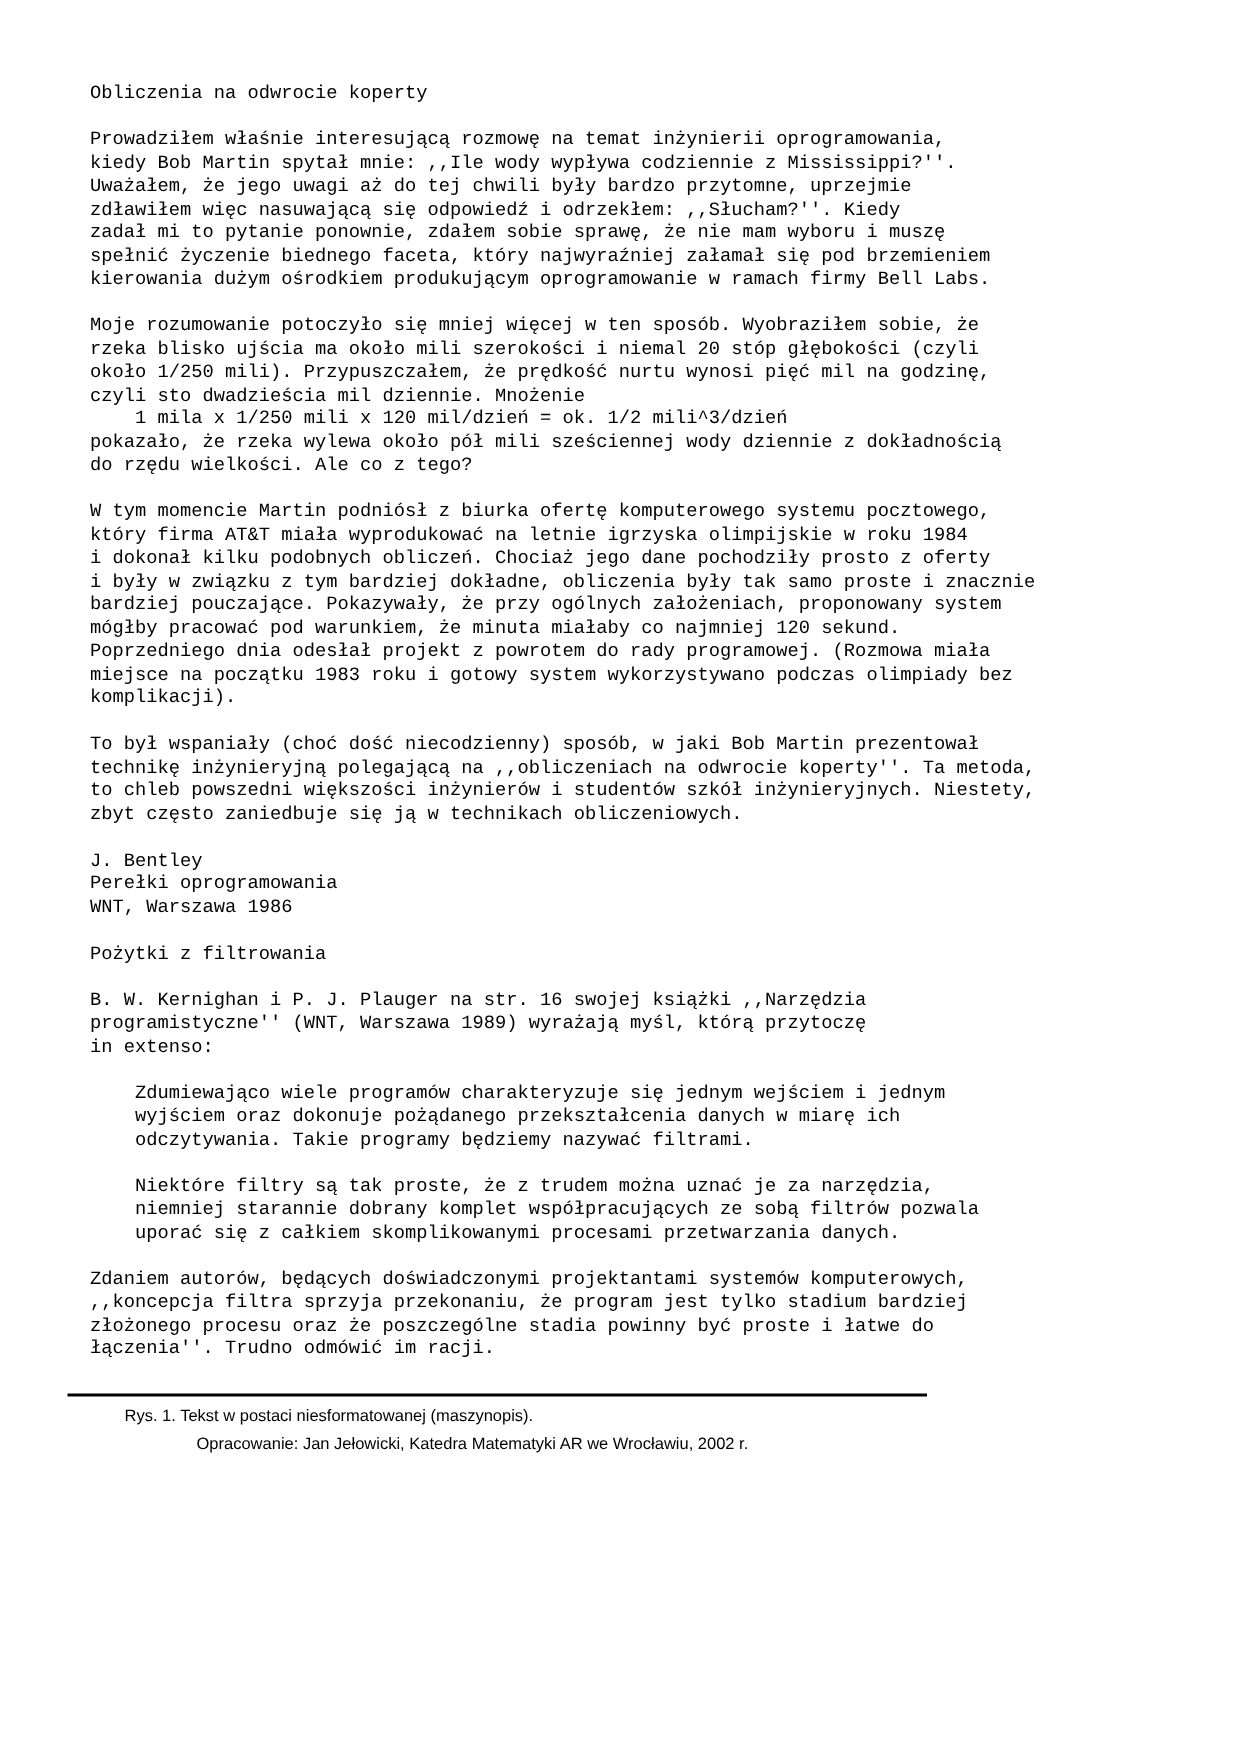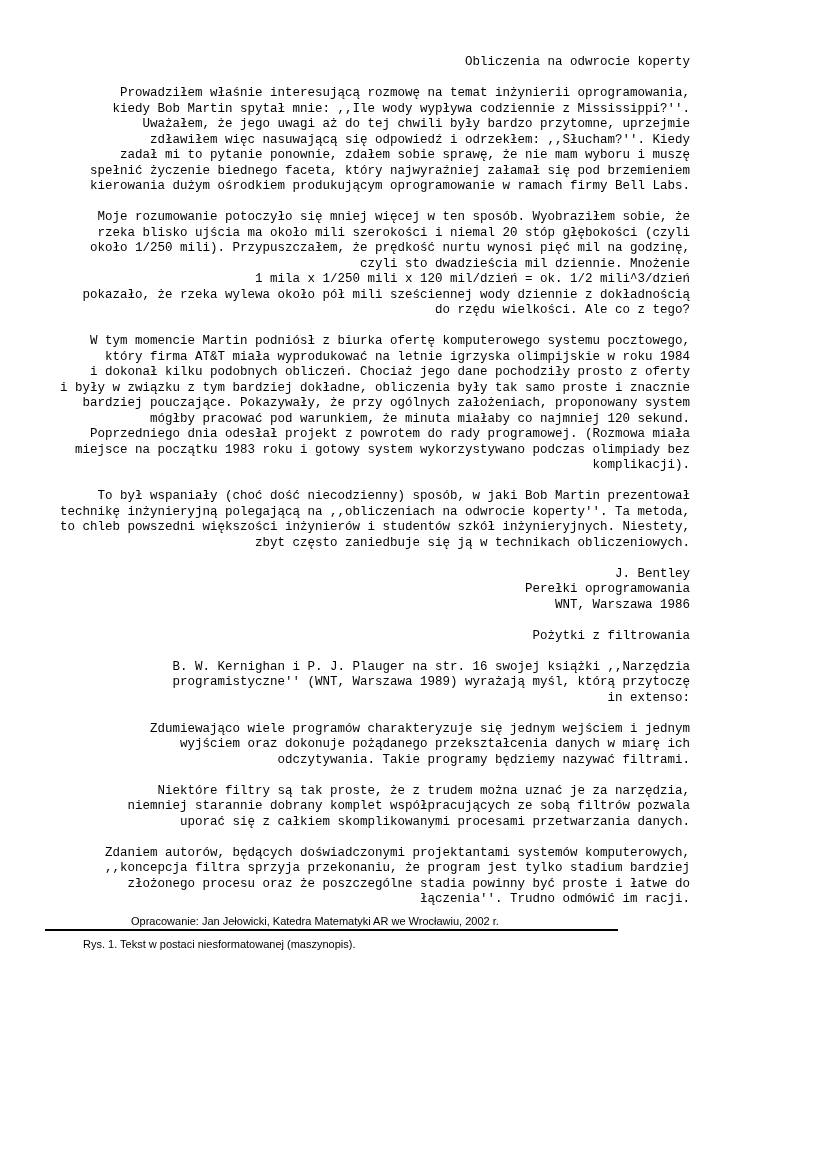--- a/index.html
+++ b/index.html
@@ -7,21 +7,20 @@
     padding: 0;
     background: #ffffff;
   }
   .page {
     position: relative;
     width: 828px;
     height: 1170px;
     background: #ffffff;
     color: #000000;
     overflow: hidden;
-    text-align: right;
   }
   .typescript {
     position: absolute;
     left: 60px;
     top: 55px;
     margin: 0;
     font-family: "Liberation Mono", "DejaVu Sans Mono", monospace;
     font-size: 12.5px;
     line-height: 15.5px;
     color: #000000;
@@ -38,21 +37,21 @@
   .caption {
     position: absolute;
     font-family: "Liberation Sans", sans-serif;
     font-size: 11px;
     line-height: 13px;
     color: #000000;
     white-space: nowrap;
     padding-left: 36px;
   }
   .caption-1 { left: 47px; top: 938px; }
-  .caption-2 { left: 95px; top: 915px; }
+  .caption-2 { left: 95px; top: 957px; }
 </style>
 </head>
 <body>
 
 <div class="page">
 
   <pre class="typescript">Obliczenia na odwrocie koperty
 
 Prowadziłem właśnie interesującą rozmowę na temat inżynierii oprogramowania,
 kiedy Bob Martin spytał mnie: ,,Ile wody wypływa codziennie z Mississippi?''.

